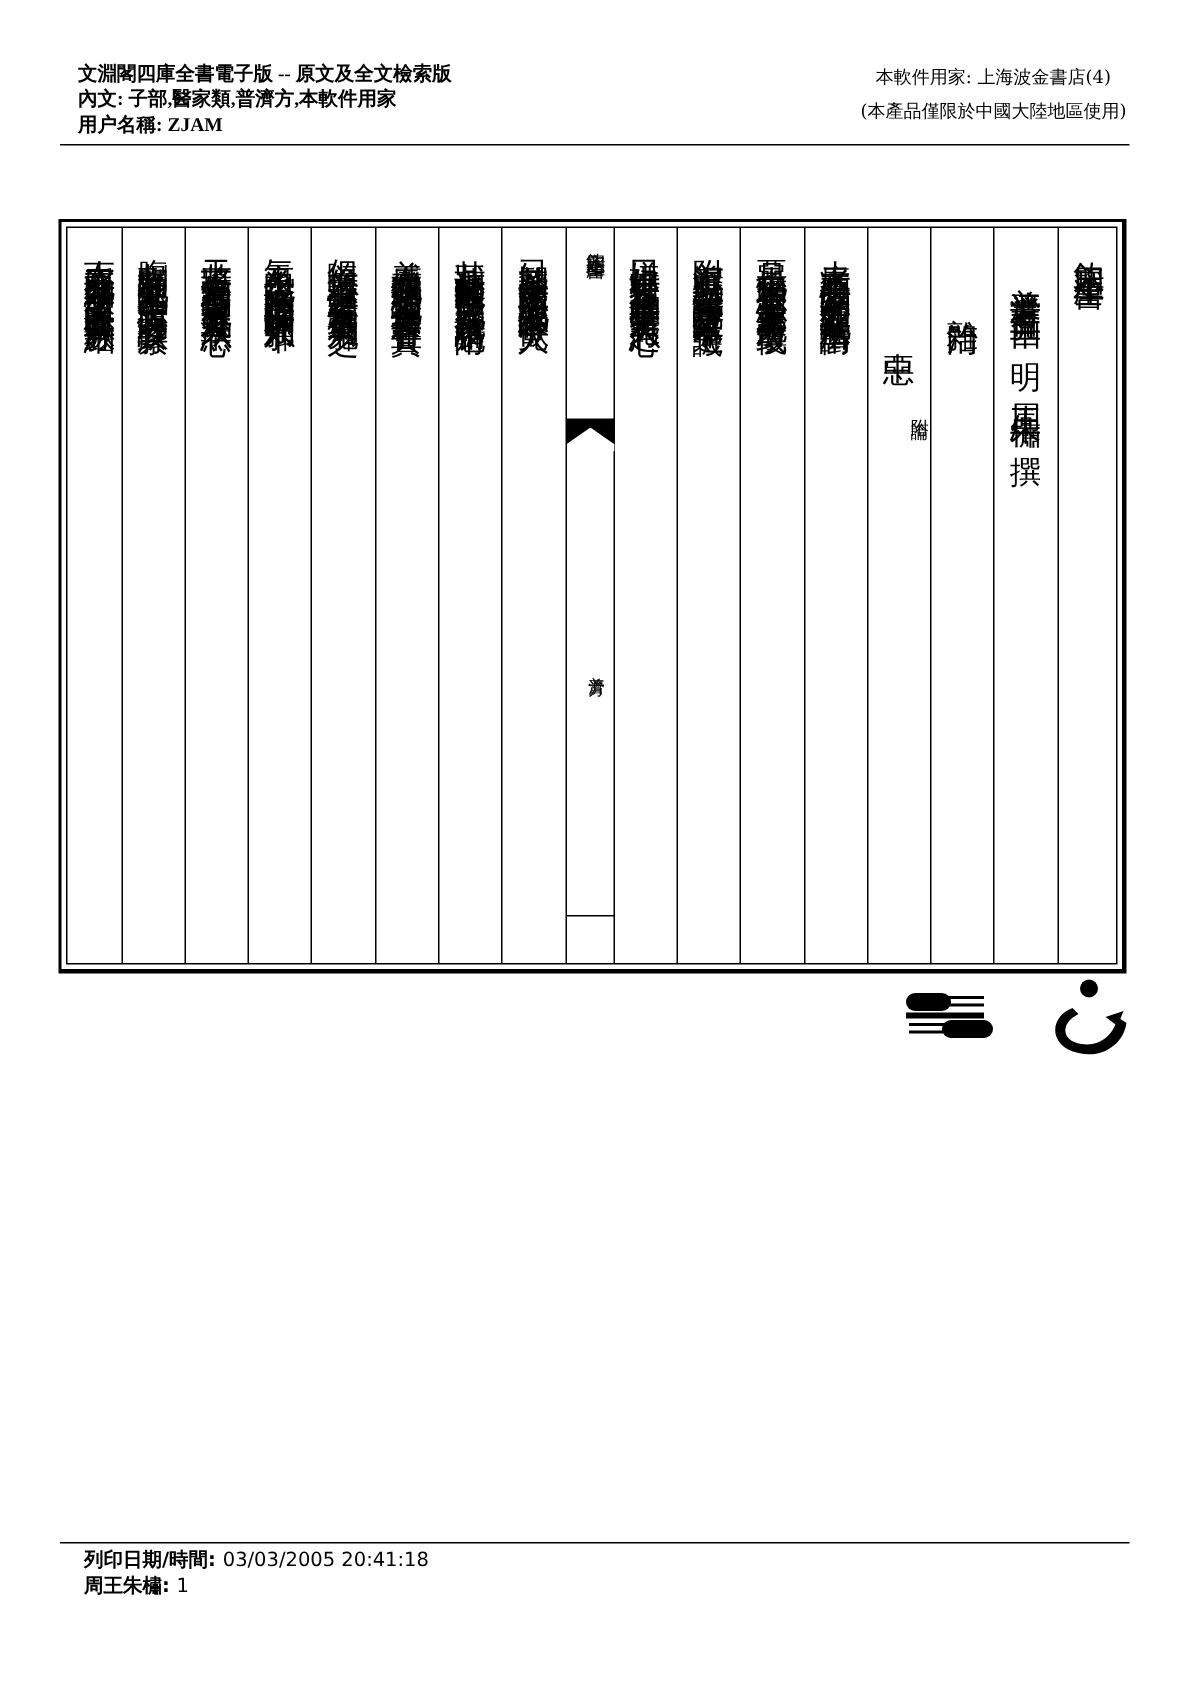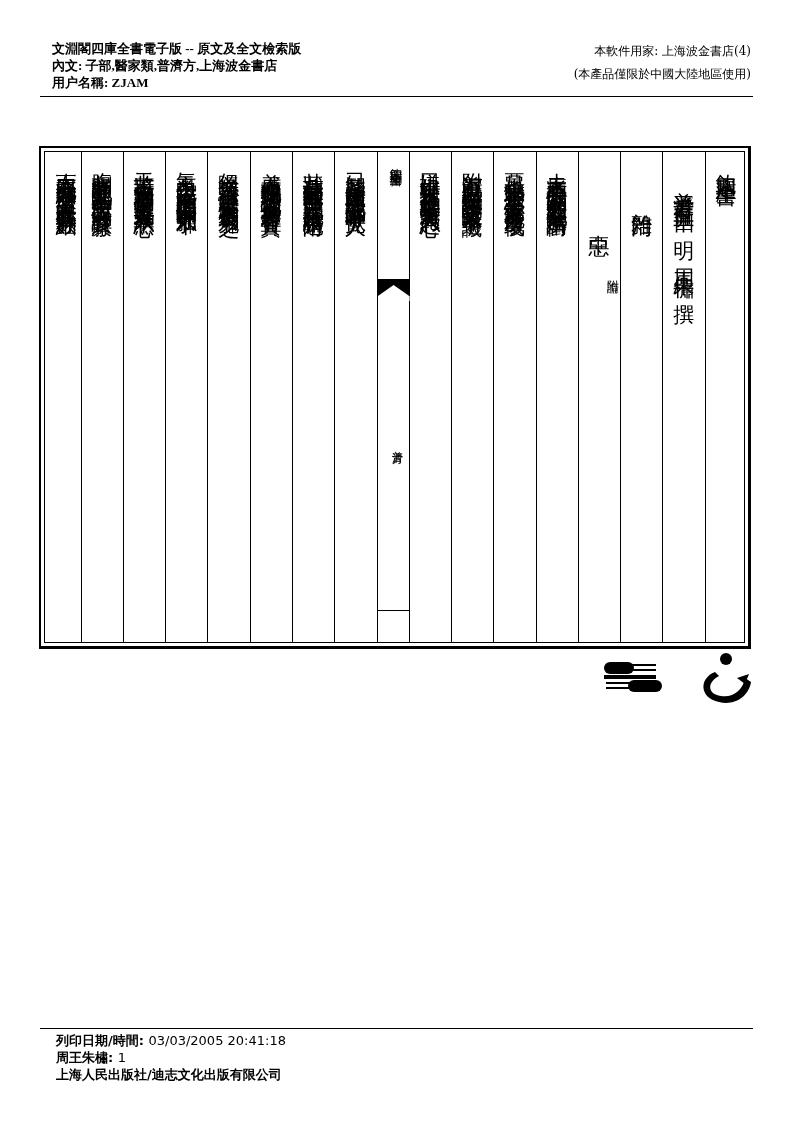--- a/index.html
+++ b/index.html
@@ -1,20 +1,20 @@
 <!DOCTYPE html>
 <html><head>
 <meta charset="utf-8">
 <style>
   html, body { margin:0; padding:0; background:#fff; }
   body { width:793px; height:1122px; position:relative; overflow:hidden;
          font-family:"DejaVu Serif", "Liberation Serif", serif; color:#000; }
   .hdr-left { position:absolute; left:52px; top:40px; font-family:Liberation Serif, serif;
               font-weight:bold; font-size:13px; line-height:17px; }
-  .hdr-right { position:absolute; right:42px; top:40px; font-size:12px; line-height:23px; text-align:right; }
+  .hdr-right { position:absolute; right:42px; top:40px; font-size:12px; line-height:23px; text-align:center; }
   .hdr-rule { position:absolute; left:40px; top:96px; width:713px; height:1px; background:#000; }
   .frame { position:absolute; left:39px; top:146px; width:712px; height:503px;
            border:2px solid #000; border-right-width:3px; border-bottom-width:3px; box-sizing:border-box; }
   .inner { position:absolute; left:3px; top:3px; right:3px; bottom:3px; border:1px solid #000; }
   .col { position:absolute; top:0; bottom:0; border-left:1px solid #000; box-sizing:border-box; }
   .col-text { writing-mode:vertical-rl; text-orientation:upright; font-size:21px; line-height:42px;
               letter-spacing:2.2px; position:absolute; top:4px; left:0; right:0; margin:auto; height:490px; }
   .center-band { position:absolute; top:0; bottom:0; border-left:1px solid #000; }
   .cb-title { writing-mode:vertical-rl; text-orientation:upright; font-size:13px; letter-spacing:1px;
               position:absolute; top:6px; left:9px; }
@@ -26,21 +26,21 @@
   .logo { position:absolute; top:656px; }
   .ftr-rule { position:absolute; left:40px; top:1028px; width:713px; height:1px; background:#000; }
   .ftr { position:absolute; left:40px; top:1032px; font-family:"DejaVu Sans","Liberation Sans",sans-serif;
          font-weight:bold; font-size:13px; line-height:17px;margin-left:16px; }
 </style>
 </head>
 <body>
 
 <div class="hdr-left">
   <div>文淵閣四庫全書電子版 -- 原文及全文檢索版</div>
-  <div><span>內文:</span> <span>子部,醫家類,普濟方,上海波金書店</span></div>
+  <div><span>內文:</span> <span>子部,醫家類,普濟方,本軟件用家</span></div>
   <div><span>用户名稱:</span> <span>ZJAM</span></div>
 </div>
 <div class="hdr-right">
   <div>本軟件用家: 上海波金書店(4)</div>
   <div>(本產品僅限於中國大陸地區使用)</div>
 </div>
 <div class="hdr-rule"></div>
 
 <div class="frame">
   <div class="inner" id="inner">
@@ -119,14 +119,13 @@
     <circle cx="33" cy="7" r="6" fill="#000"></circle>
     <path d="M22 20 C6 26 6 46 26 50 C42 54 56 44 58 30 L52 26 C50 38 40 46 28 44 C14 42 14 30 26 24 Z" fill="#000"></path>
     <path d="M44 26 L56 22 L52 32 Z" fill="#000"></path>
   </svg>
 </div>
 
 <div class="ftr-rule"></div>
 <div class="ftr">
   <div><span>列印日期/時間:</span> <span style="font-weight:normal">03/03/2005 20:41:18</span></div>
   <div><span>周王朱橚:</span> <span style="font-weight:normal">1</span></div>
-  <div>上海人民出版社/迪志文化出版有限公司</div>
 </div>
 
 </body></html>

